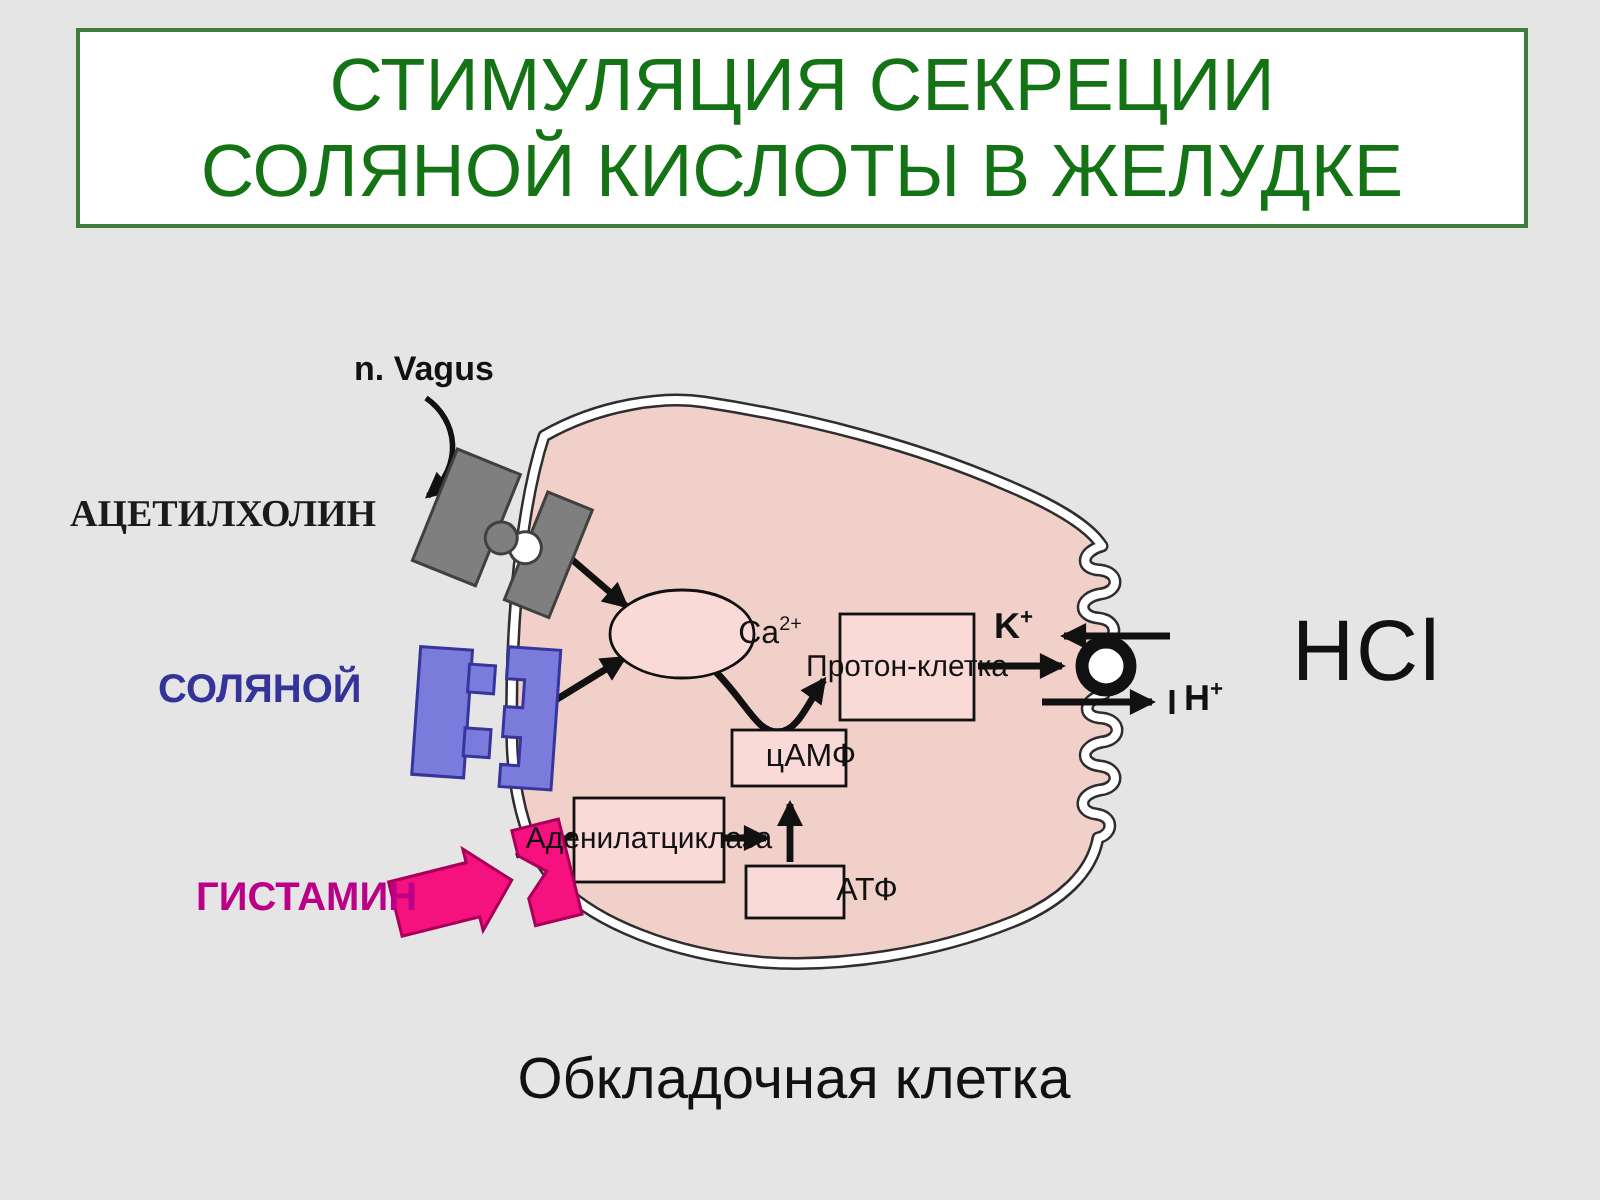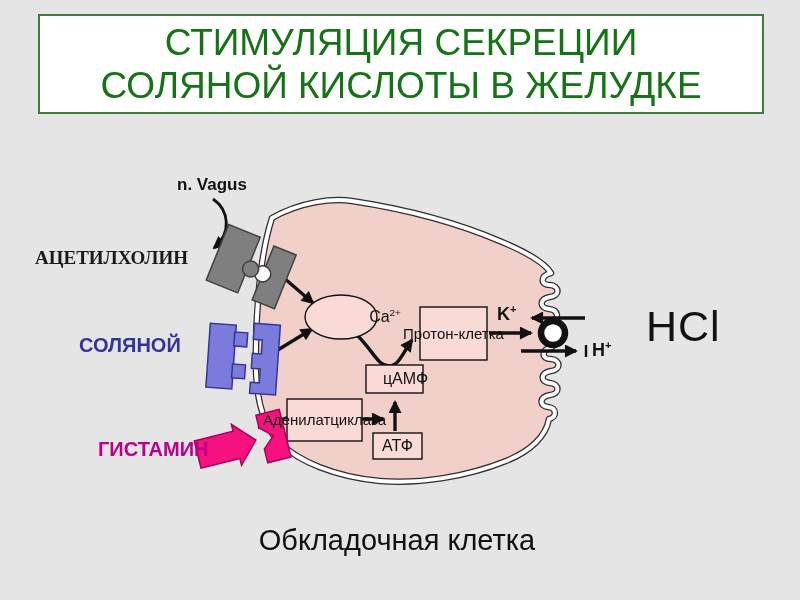--- a/index.html
+++ b/index.html
@@ -29,21 +29,21 @@
   .hcl{left:646px;top:302px;font-size:43px;font-weight:400;letter-spacing:1px;}
   .caption{left:0;top:524px;width:794px;text-align:center;font-size:29px;color:#111;}
   
   .node{
     position:absolute;display:flex;flex-direction:row;align-items:center;
     justify-content:center;color:#111;text-align:center;
   }
   .node-pump{left:420px;top:307px;width:67px;height:53px;font-size:15px;line-height:18px;}
   .node-camp{left:366px;top:365px;width:79px;height:28px;font-size:16px;}
   .node-ac{left:287px;top:399px;width:75px;height:42px;font-size:15px;line-height:18px;}
-  .node-atp{left:373px;top:433px;width:49px;height:26px;font-size:16px;}
+  .node-atp{left:373px;top:433px;width:49px;height:26px;font-size:16px;padding-left:36px;}
   .node-ca{
     position:absolute;left:341px;top:317px;transform:translate(-50%,-52%);
     font-size:16px;color:#111;white-space:nowrap;margin-left:44px;
   }
   .node-ca sup{font-size:62%;}
   svg.diagram{position:absolute;left:0;top:0;}
 </style>
 </head>
 <body>
 

